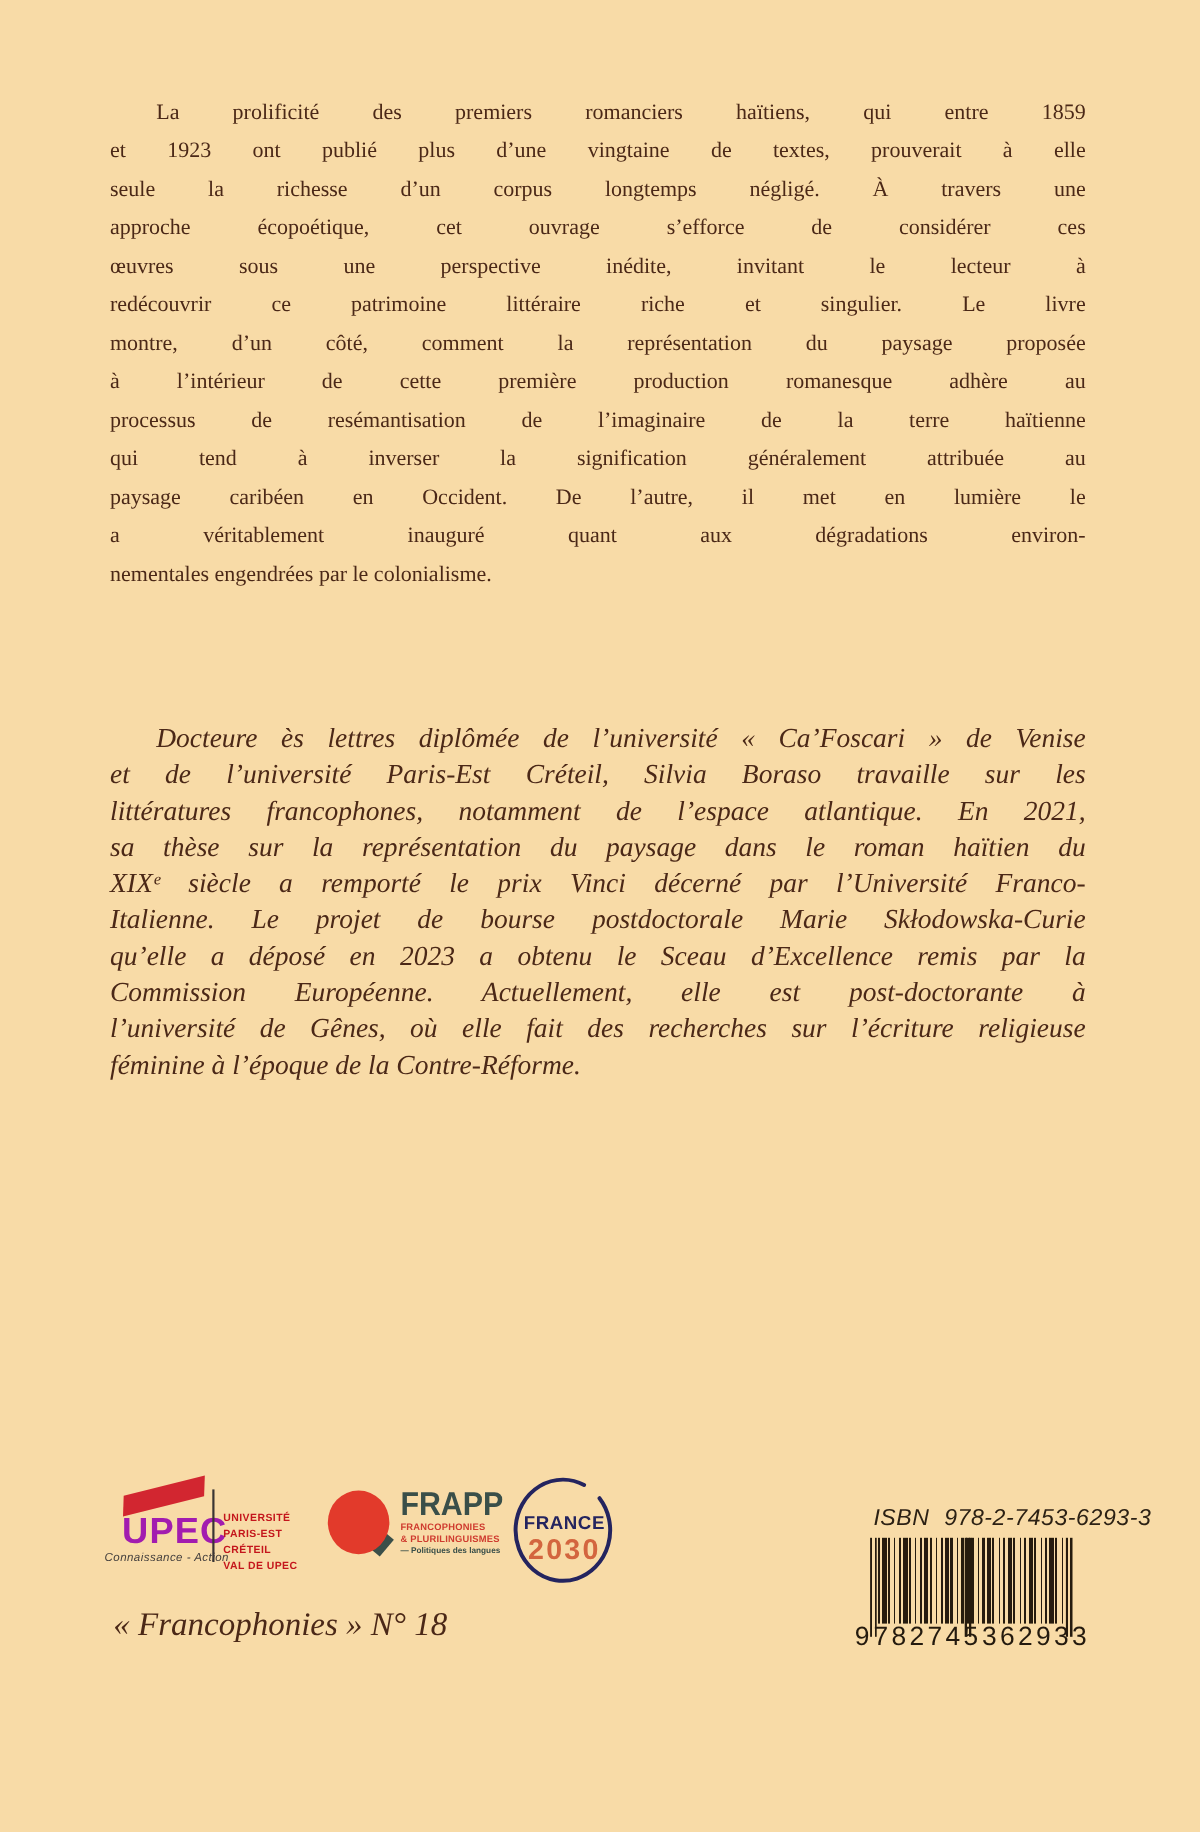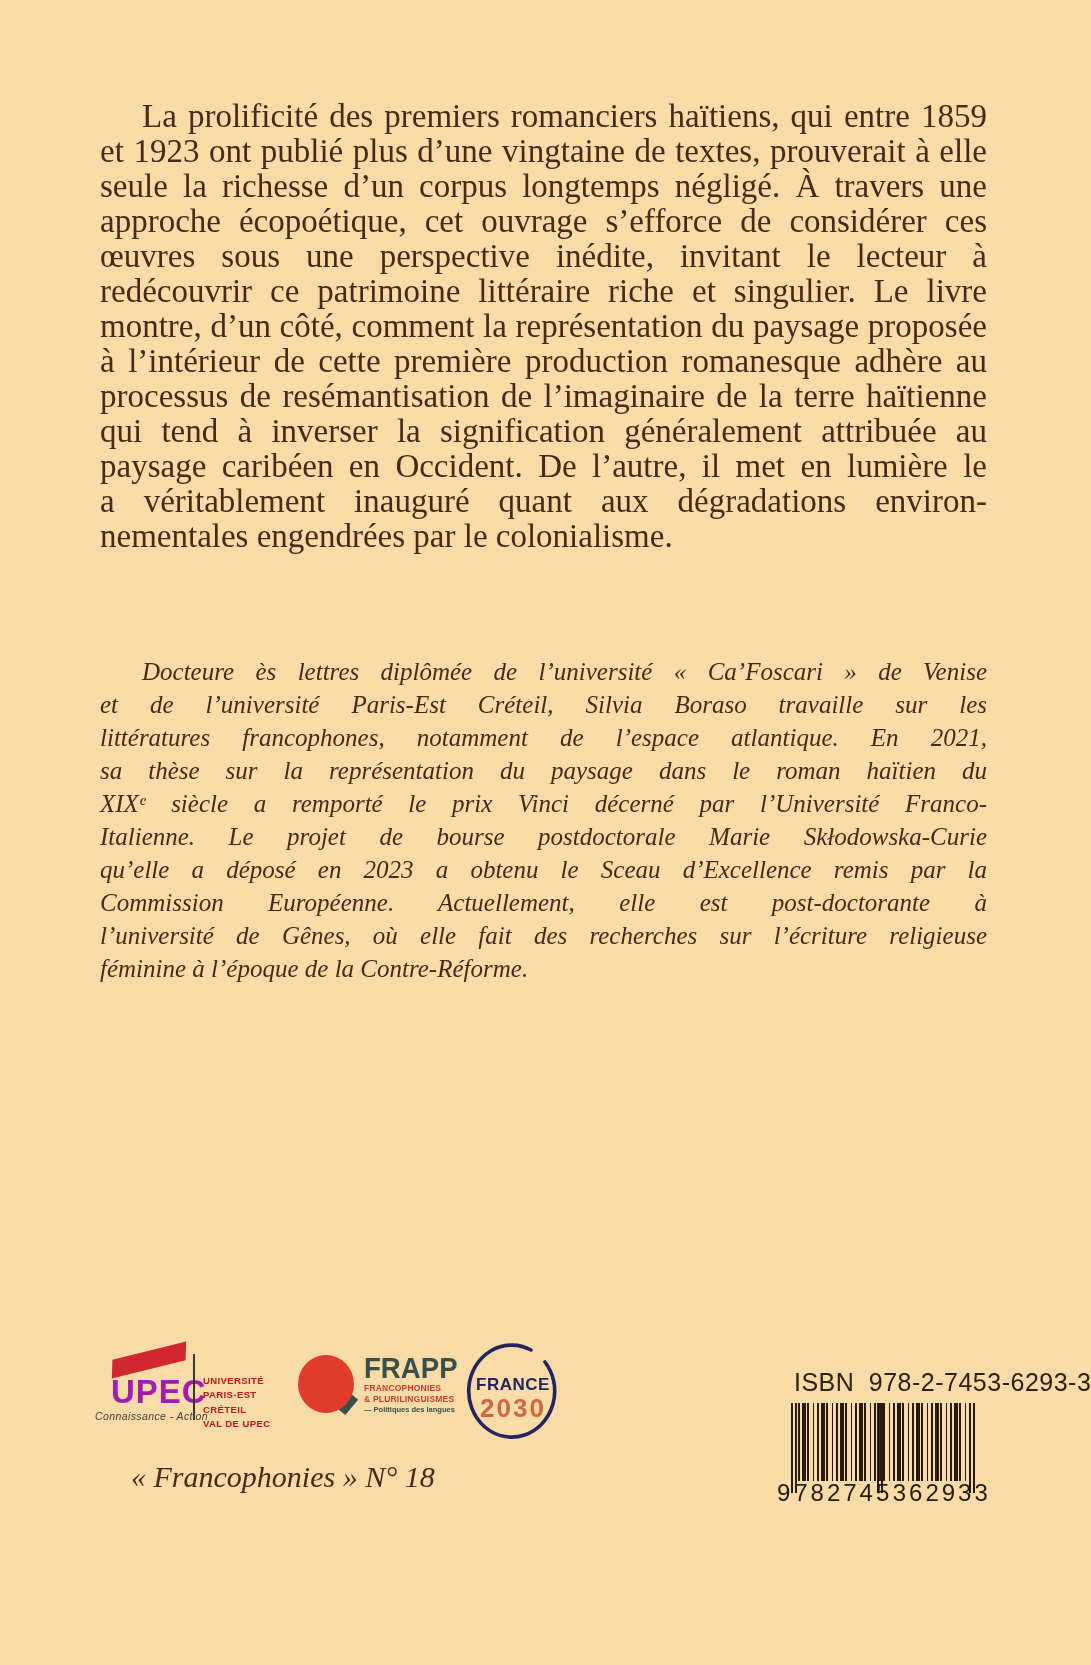--- a/index.html
+++ b/index.html
@@ -7,21 +7,21 @@
     position: relative;
     width: 1091px;
     height: 1665px;
     background: #f8dba7;
     overflow: hidden;
     font-family: "Liberation Serif", "DejaVu Serif", serif;
   }
 
   
   .para { position: absolute; left: 100px; width: 887px; color: #4b2817; }
-  .synopsis { top: 99px; font-size: 33px; line-height: 35px; }
+  .synopsis { top: 85px; font-size: 20px; line-height: 35px; }
   .bio { top: 655px; font-size: 25px; line-height: 33px; font-style: italic; }
   .jline { text-align: justify; text-align-last: justify; white-space: normal; }
   .para .jline:first-child { text-indent: 42px; }
   .para .jline:last-child { text-align-last: left; }
 
   
   .upec { position: absolute; left: 95px; top: 1350px; width: 180px; height: 78px; font-family: "Liberation Sans", sans-serif; }
   .upec-flag { position: absolute; left: 16px; top: 1px; width: 76px; height: 18px; background: #d22630; transform: rotate(-14deg) skewX(-16deg); }
   .upec-word { position: absolute; left: 16px; top: 25px; font-weight: bold; font-size: 33px; line-height: 1; letter-spacing: 1px; color: #a21caf; }
   .upec-tagline { position: absolute; left: 0; top: 60px; font-style: italic; font-size: 10.5px; color: #45403e; letter-spacing: 0.4px; }
@@ -36,37 +36,37 @@
   .frapp-text { margin-left: 8px; padding-top: 1px; }
   .frapp-word { font-weight: bold; font-size: 30px; line-height: 0.95; color: #3a4f49; transform: scaleX(0.92); transform-origin: left top; }
   .frapp-sub1, .frapp-sub2 { font-weight: bold; font-size: 8.5px; line-height: 1.3; color: #cf3b2f; letter-spacing: 0.2px; }
   .frapp-sub3 { font-weight: bold; font-size: 7.5px; line-height: 1.4; color: #3a4f49; }
 
   
   .fr2030 { position: absolute; left: 464px; top: 1341px; }
 
   
   .isbn-block { position: absolute; left: 777px; top: 1368px; width: 214px; font-family: "Liberation Sans", sans-serif; }
-  .isbn-label { margin-left: 17px; font-size: 25px; letter-spacing: 0.5px; word-spacing: 7px; color: #2c2114; white-space: nowrap; }
+  .isbn-label { margin-left: 17px; font-size: 21px; letter-spacing: 0.5px; word-spacing: 7px; color: #2c2114; white-space: nowrap; font-style: italic; }
   .barcode { position: relative; margin-top: 6px; height: 104px; }
   .bc-bars { position: absolute; left: 21px; top: 0; width: 170px; height: 78px;
     background: repeating-linear-gradient(90deg,
       #261b0e 0 2px, transparent 2px 4px,
       #261b0e 4px 8px, transparent 8px 9px,
       #261b0e 9px 11px, transparent 11px 15px,
       #261b0e 15px 16px, transparent 16px 19px); }
   .bc-guard { position: absolute; top: 0; width: 6px; height: 90px;
     background: linear-gradient(90deg, #261b0e 0 2px, transparent 2px 4px, #261b0e 4px 6px); }
   .bc-g1 { left: 14px; } .bc-g2 { left: 100px; } .bc-g3 { left: 192px; }
   .bc-digits { position: absolute; left: 0; top: 76px; width: 100%; display: flex; align-items: flex-start; font-size: 24px; color: #241a0e; }
   .bc-d9 { width: 17px; text-align: left; }
   .bc-grp { flex: 1; text-align: center; letter-spacing: 3px; }
 
   
-  .collection { position: absolute; left: 103px; top: 1460px; font-style: italic; font-size: 30px; color: #4b2817; margin-left: 28px; }
+  .collection { position: absolute; left: 103px; top: 1460px; font-style: italic; font-size: 30px; color: #4b2817; }
 </style>
 </head>
 <body>
 
 <div class="page">
 
   <div class="para synopsis">
       <div class="jline">La prolificité des premiers romanciers haïtiens, qui entre 1859</div>
       <div class="jline">et 1923 ont publié plus d’une vingtaine de textes, prouverait à elle</div>
       <div class="jline">seule la richesse d’un corpus longtemps négligé. À travers une</div>

